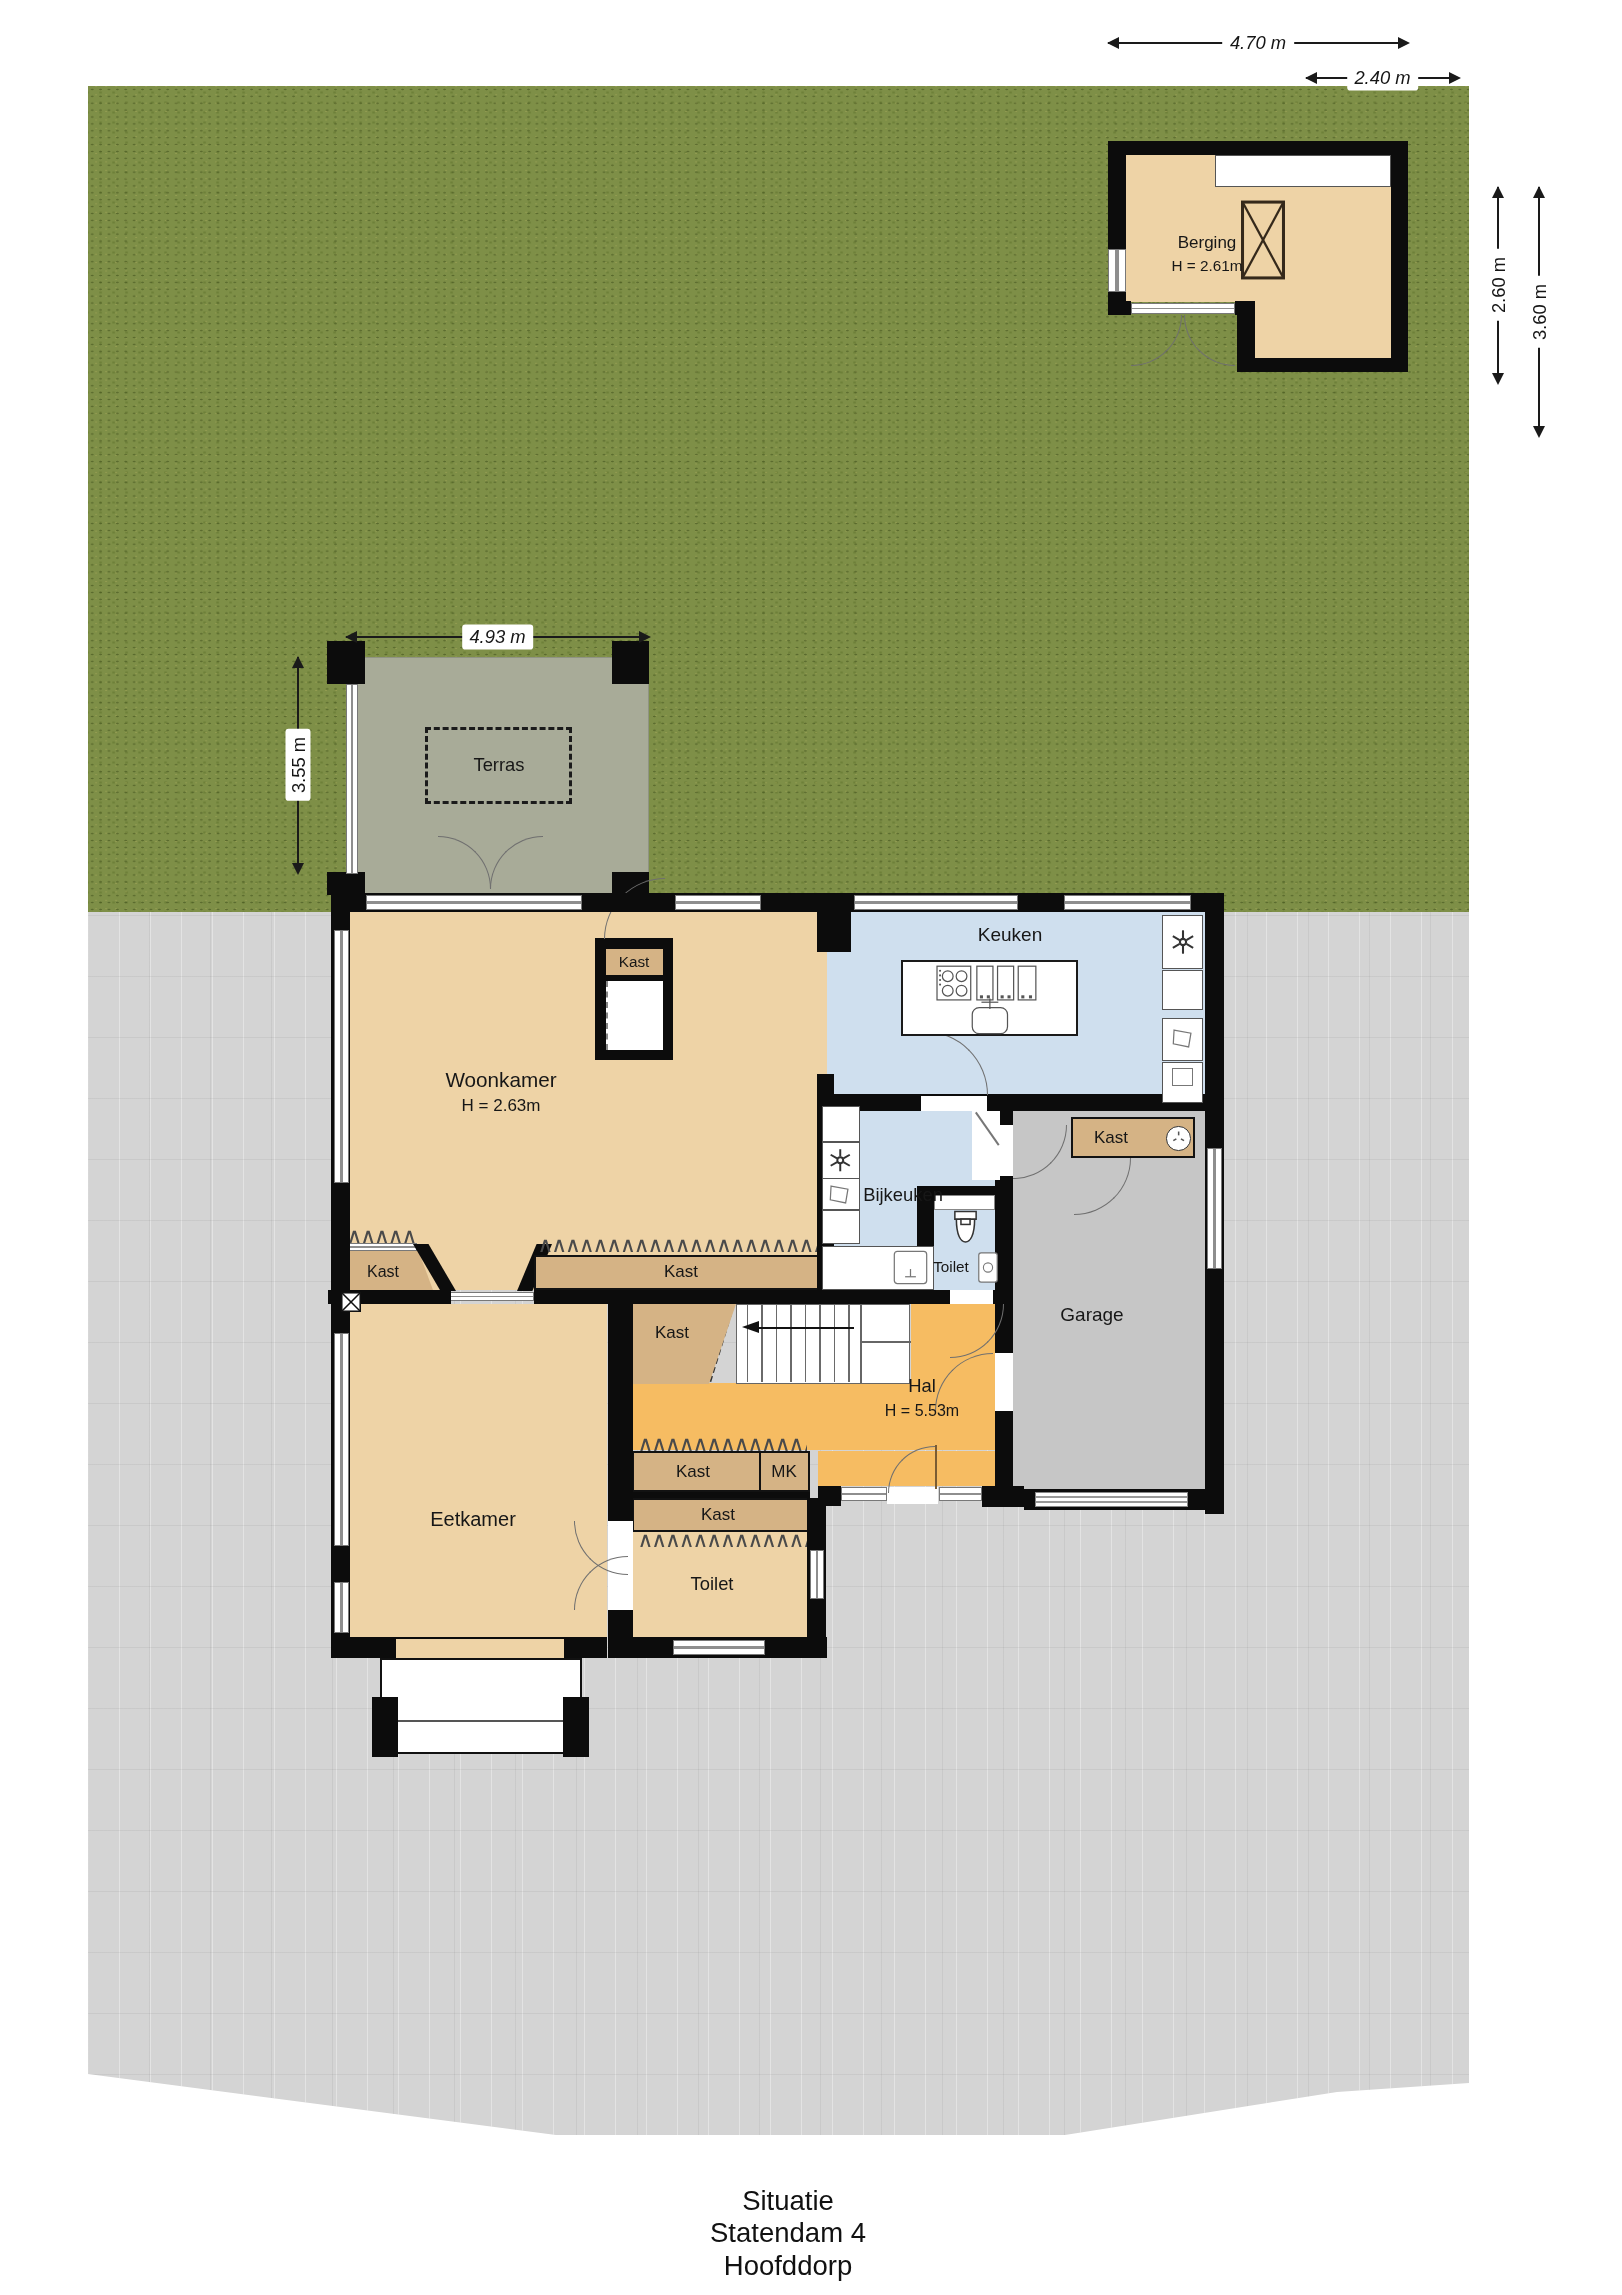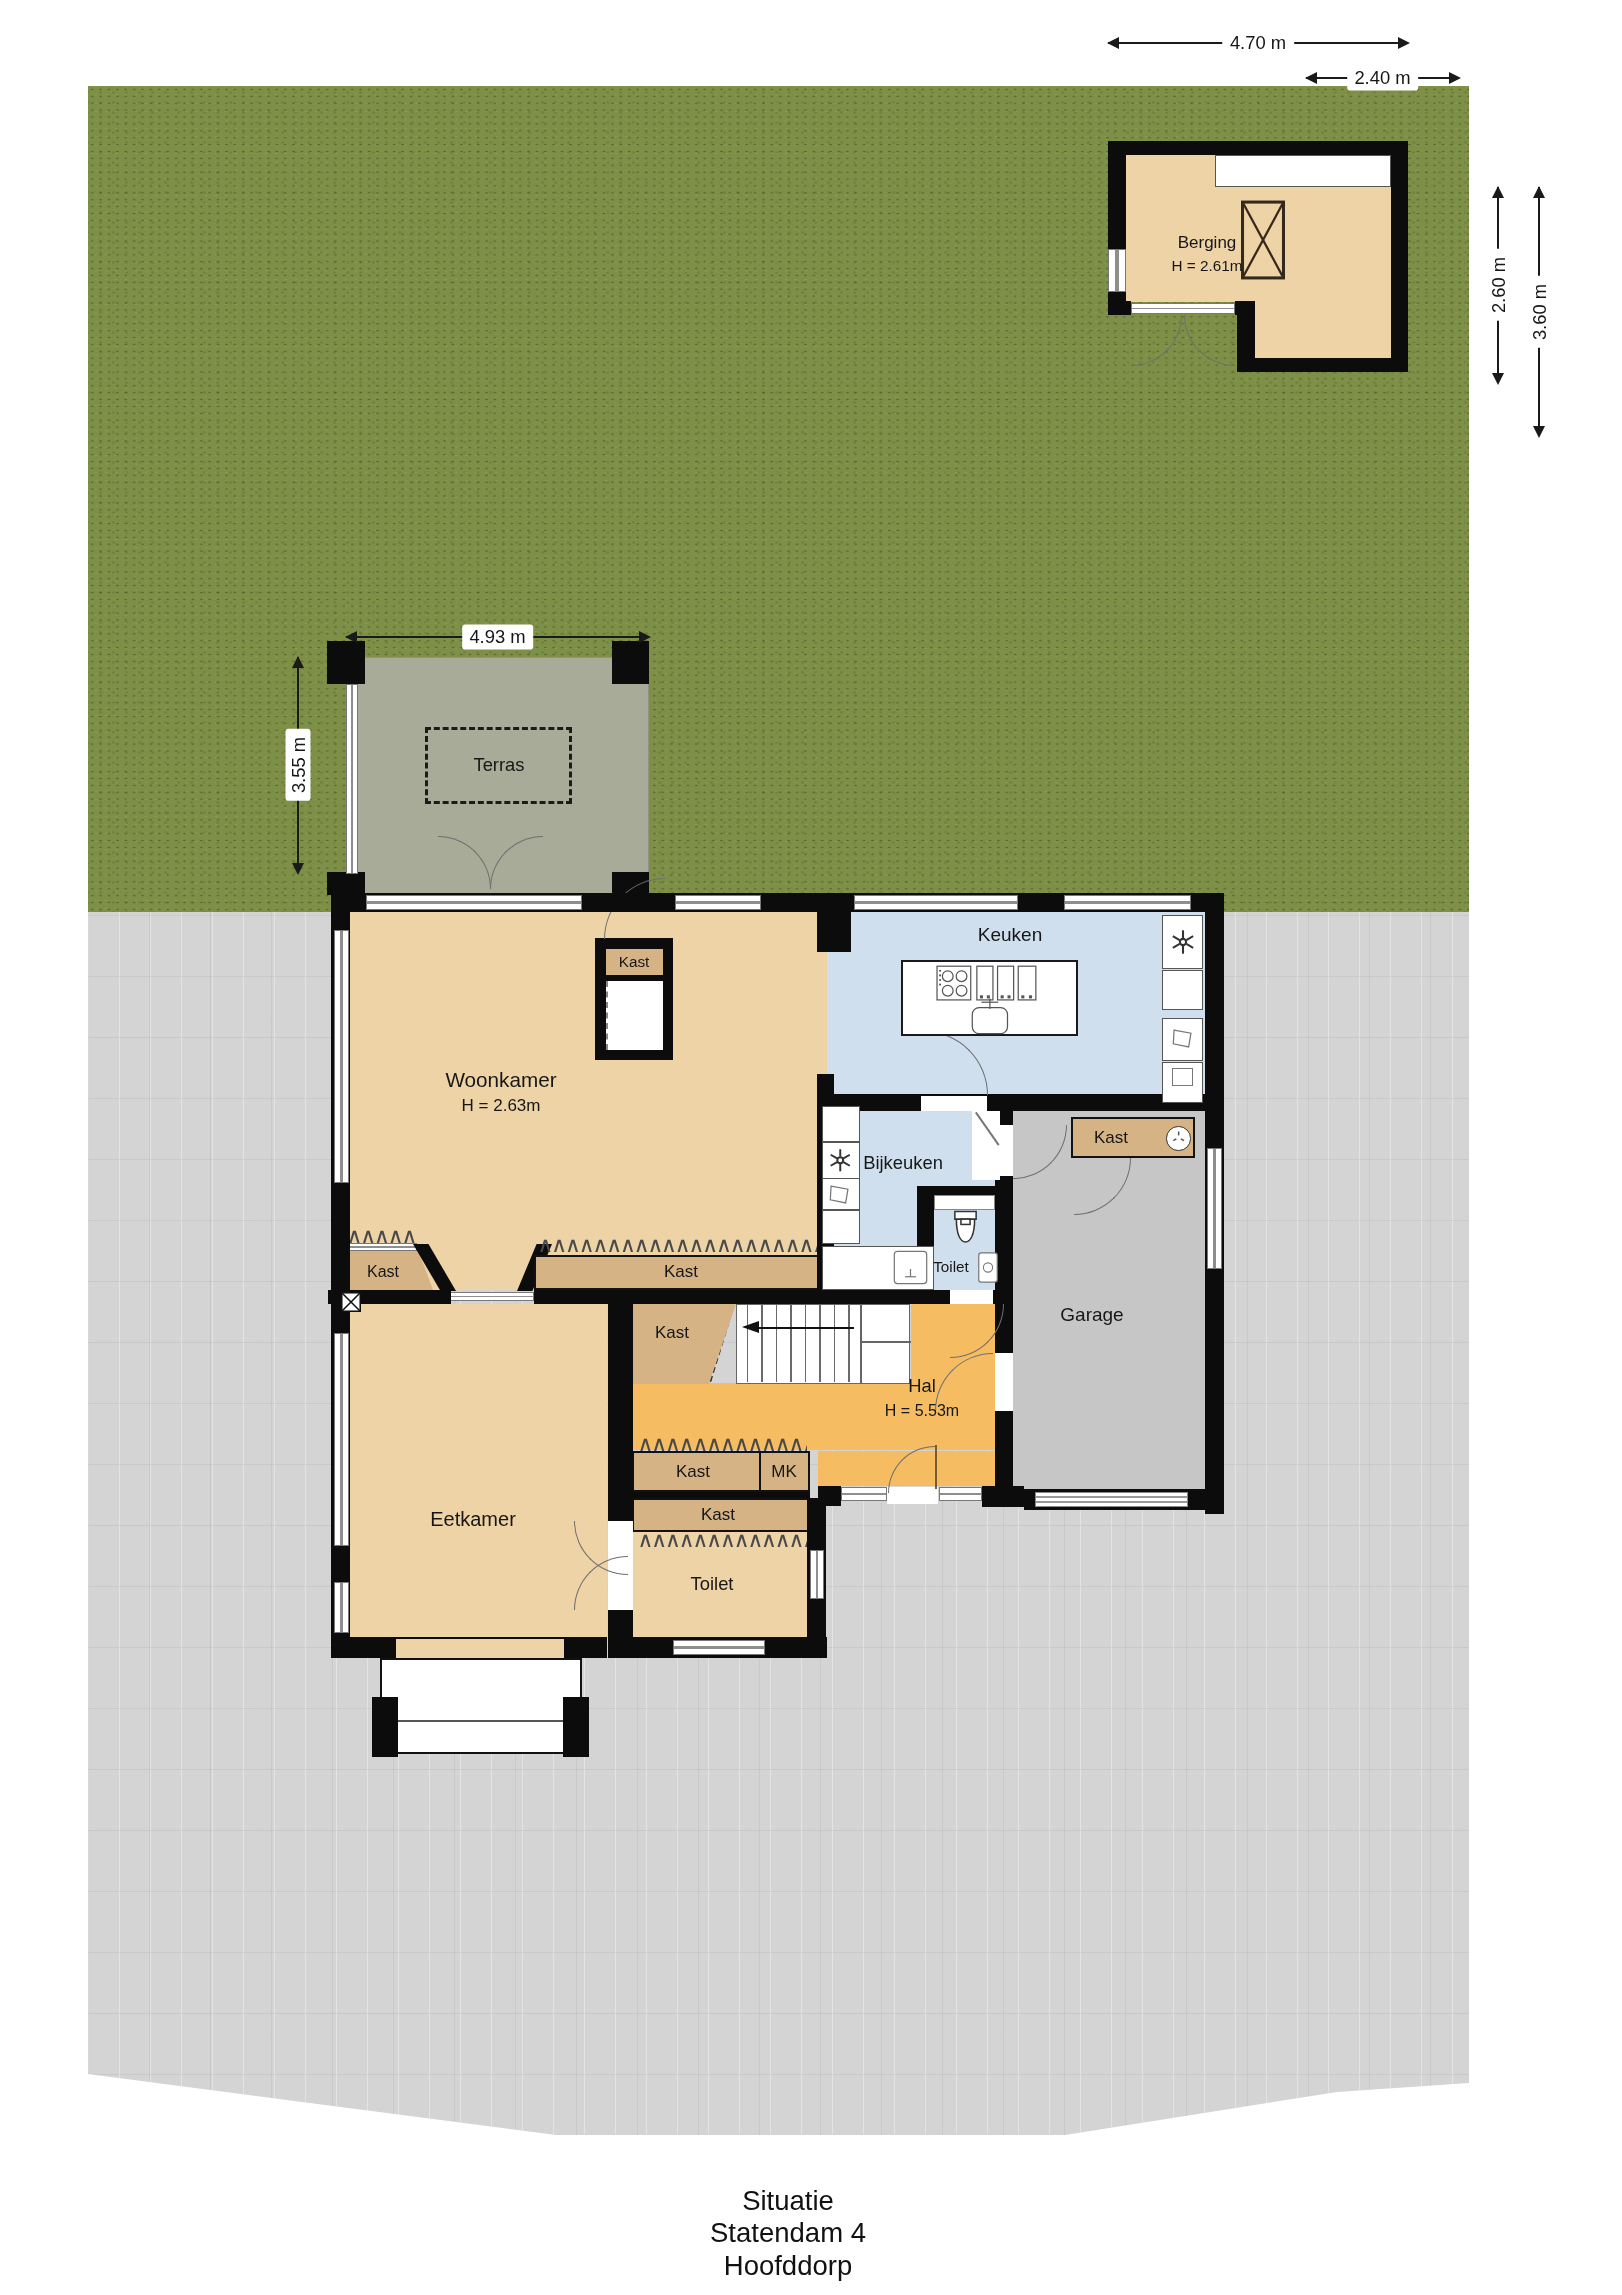--- a/index.html
+++ b/index.html
@@ -30,21 +30,21 @@
   .arc{border:0 solid #6f6f6f;background:transparent;}
   .arc-tl{border-top-width:1.9px;border-left-width:1.9px;border-radius:100% 0 0 0;}
   .arc-tr{border-top-width:1.9px;border-right-width:1.9px;border-radius:0 100% 0 0;}
   .arc-bl{border-bottom-width:1.9px;border-left-width:1.9px;border-radius:0 0 0 100%;}
   .arc-br{border-bottom-width:1.9px;border-right-width:1.9px;border-radius:0 0 100% 0;}
   .lbl{position:absolute;transform:translate(-50%,-50%);color:#171717;white-space:nowrap;}
   .fold{color:#4a4a4a;font-size:23px;line-height:14.5px;letter-spacing:-3.1px;overflow:hidden;
         font-family:"DejaVu Sans",sans-serif;height:13.8px;}
   .dashedbox{border:3.1px dashed #1b1b1b;}
   .dash{width:0;border-left:2.3px dashed #333;}
-  .dimh{height:1.5px;background:#1a1a1a;} .dimv{width:1.5px;background:#1a1a1a;}
+  .dimh{height:1.5px;background:#1a1a1a;font-style:italic;} .dimv{width:1.5px;background:#1a1a1a;}
   .ah{width:0;height:0;border:6.1px solid transparent;position:absolute;}
   .ah-l{left:-1.5px;top:-5.4px;border-right:12.2px solid #1a1a1a;border-left:0;}
   .ah-r{right:-1.5px;top:-5.4px;border-left:12.2px solid #1a1a1a;border-right:0;}
   .ah-u{top:-1.5px;left:-5.4px;border-bottom:12.2px solid #1a1a1a;border-top:0;}
   .ah-d{bottom:-1.5px;left:-5.4px;border-top:12.2px solid #1a1a1a;border-bottom:0;}
   .dlab{position:absolute;left:50%;top:50%;transform:translate(-50%,-50%);background:#fff;
         padding:1.5px 7.7px;font-size:18.4px;color:#161616;border-radius:3.1px;white-space:nowrap;}
   .dlab-v{transform:translate(-50%,-50%) rotate(-90deg);}
   .steps{background:repeating-linear-gradient(90deg,#6a6a6a 0 1.5px,transparent 1.5px 14.5px);}
   .title{position:absolute;transform:translateX(-50%);font-size:27.5px;color:#111;}
@@ -297,21 +297,21 @@
     <g stroke="#555" stroke-width="2" fill="none">
       <line x1="0" y1="-3" x2="0" y2="-8"></line>
         <line x1="3" y1="1.5" x2="7" y2="4"></line>
         <line x1="-3" y1="1.5" x2="-7" y2="4"></line>
     </g>
   </svg>
 
   <span class="lbl" style="left:501px;top:1080px;font-size:20.7px">Woonkamer</span>
   <span class="lbl" style="left:501px;top:1106px;font-size:17px">H = 2.63m</span>
   <span class="lbl" style="left:1010px;top:935px;font-size:19px">Keuken</span>
-  <span class="lbl" style="left:903px;top:1163px;font-size:18.4px">Bijkeuken</span>
+  <span class="lbl" style="left:903px;top:1195px;font-size:18.4px">Bijkeuken</span>
   <span class="lbl" style="left:951px;top:1267px;font-size:15.3px">Toilet</span>
   <span class="lbl" style="left:1092px;top:1315px;font-size:19px">Garage</span>
   <span class="lbl" style="left:922px;top:1386px;font-size:18.4px">Hal</span>
   <span class="lbl" style="left:922px;top:1411px;font-size:16px">H = 5.53m</span>
   <span class="lbl" style="left:473px;top:1519px;font-size:20px">Eetkamer</span>
   <span class="lbl" style="left:712px;top:1584px;font-size:18.4px">Toilet</span>
 
   <div class="abs dimh" style="left:1108px;top:42px;width:300px">
     <span class="ah ah-l"></span>
       <span class="ah ah-r"></span>

